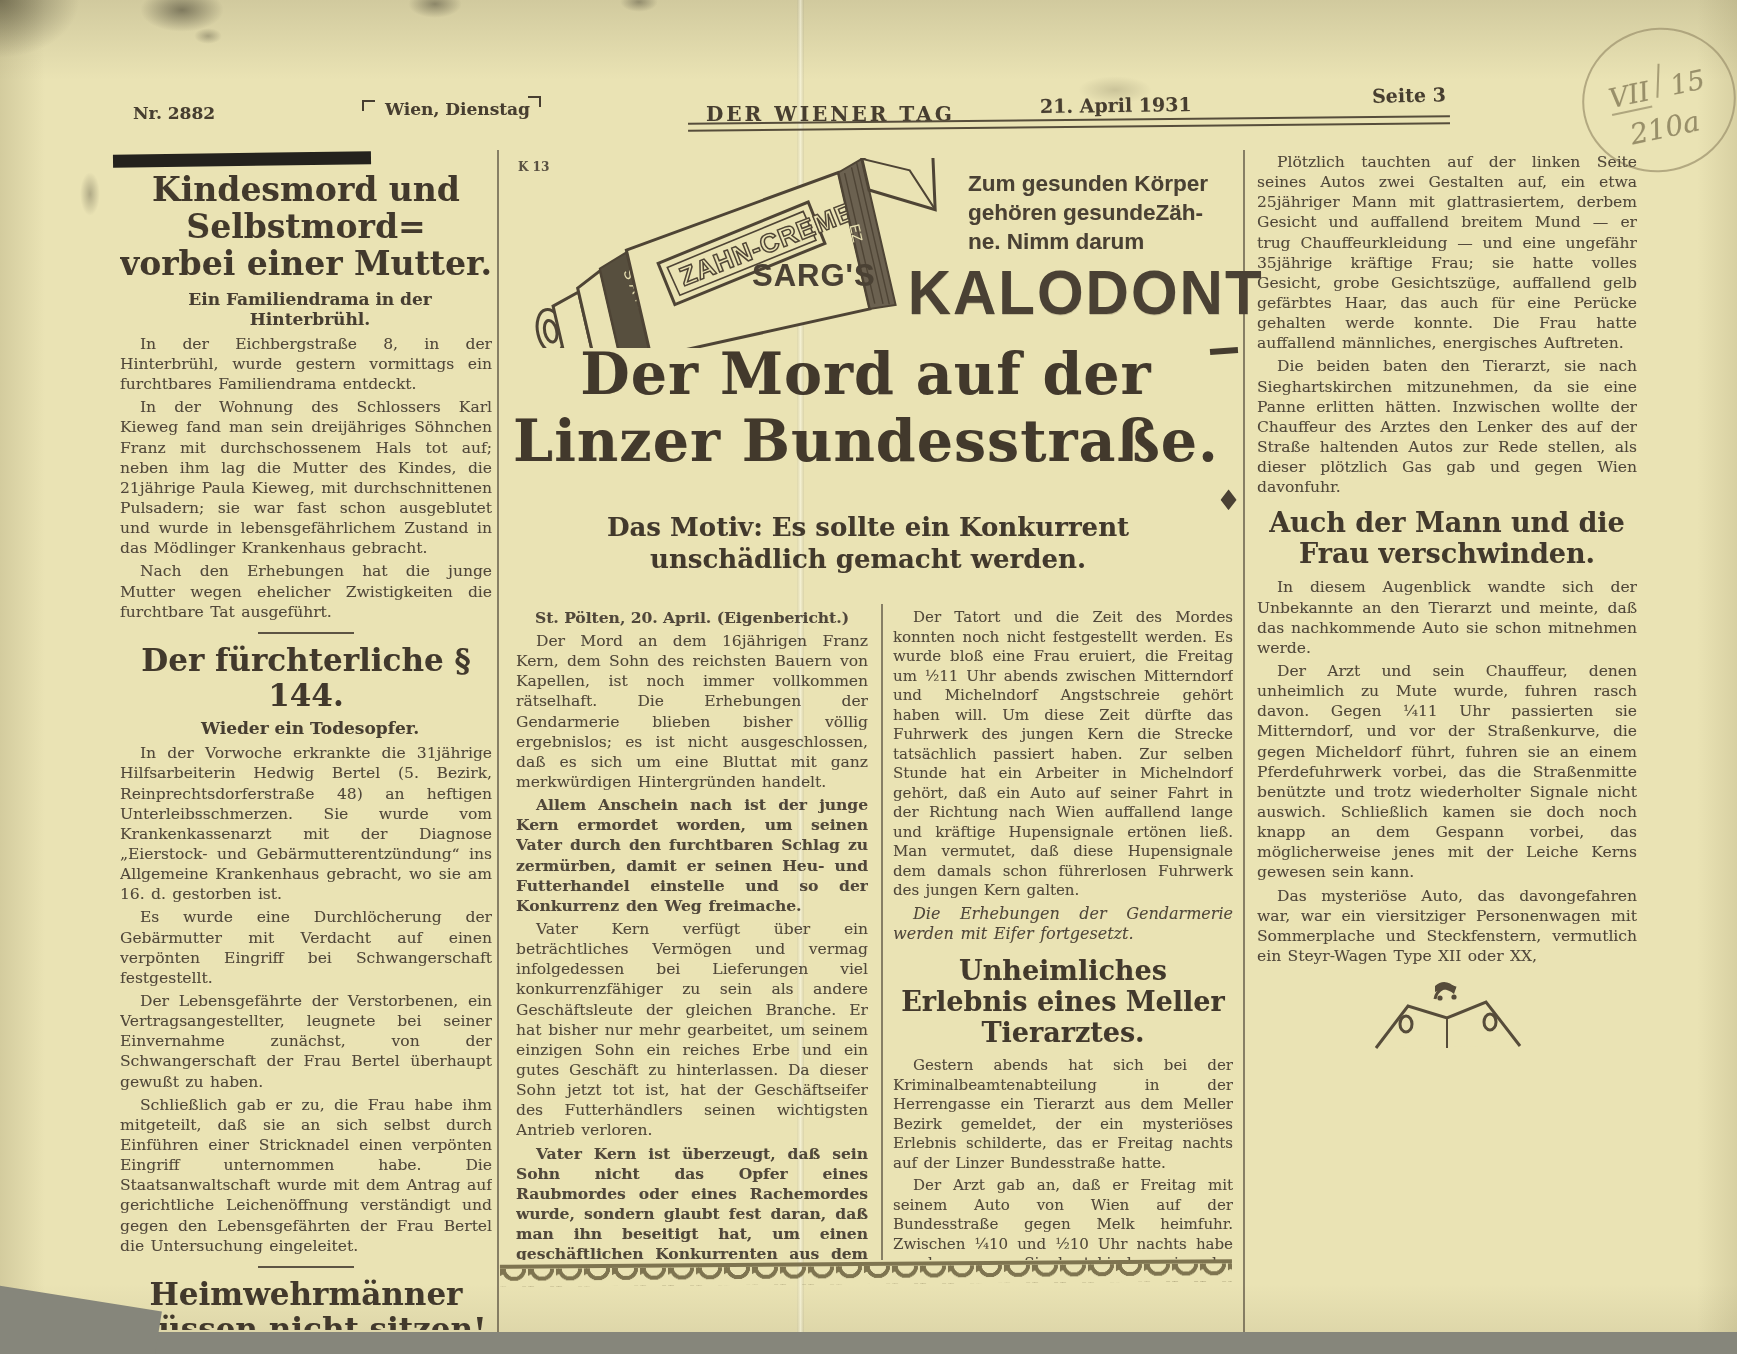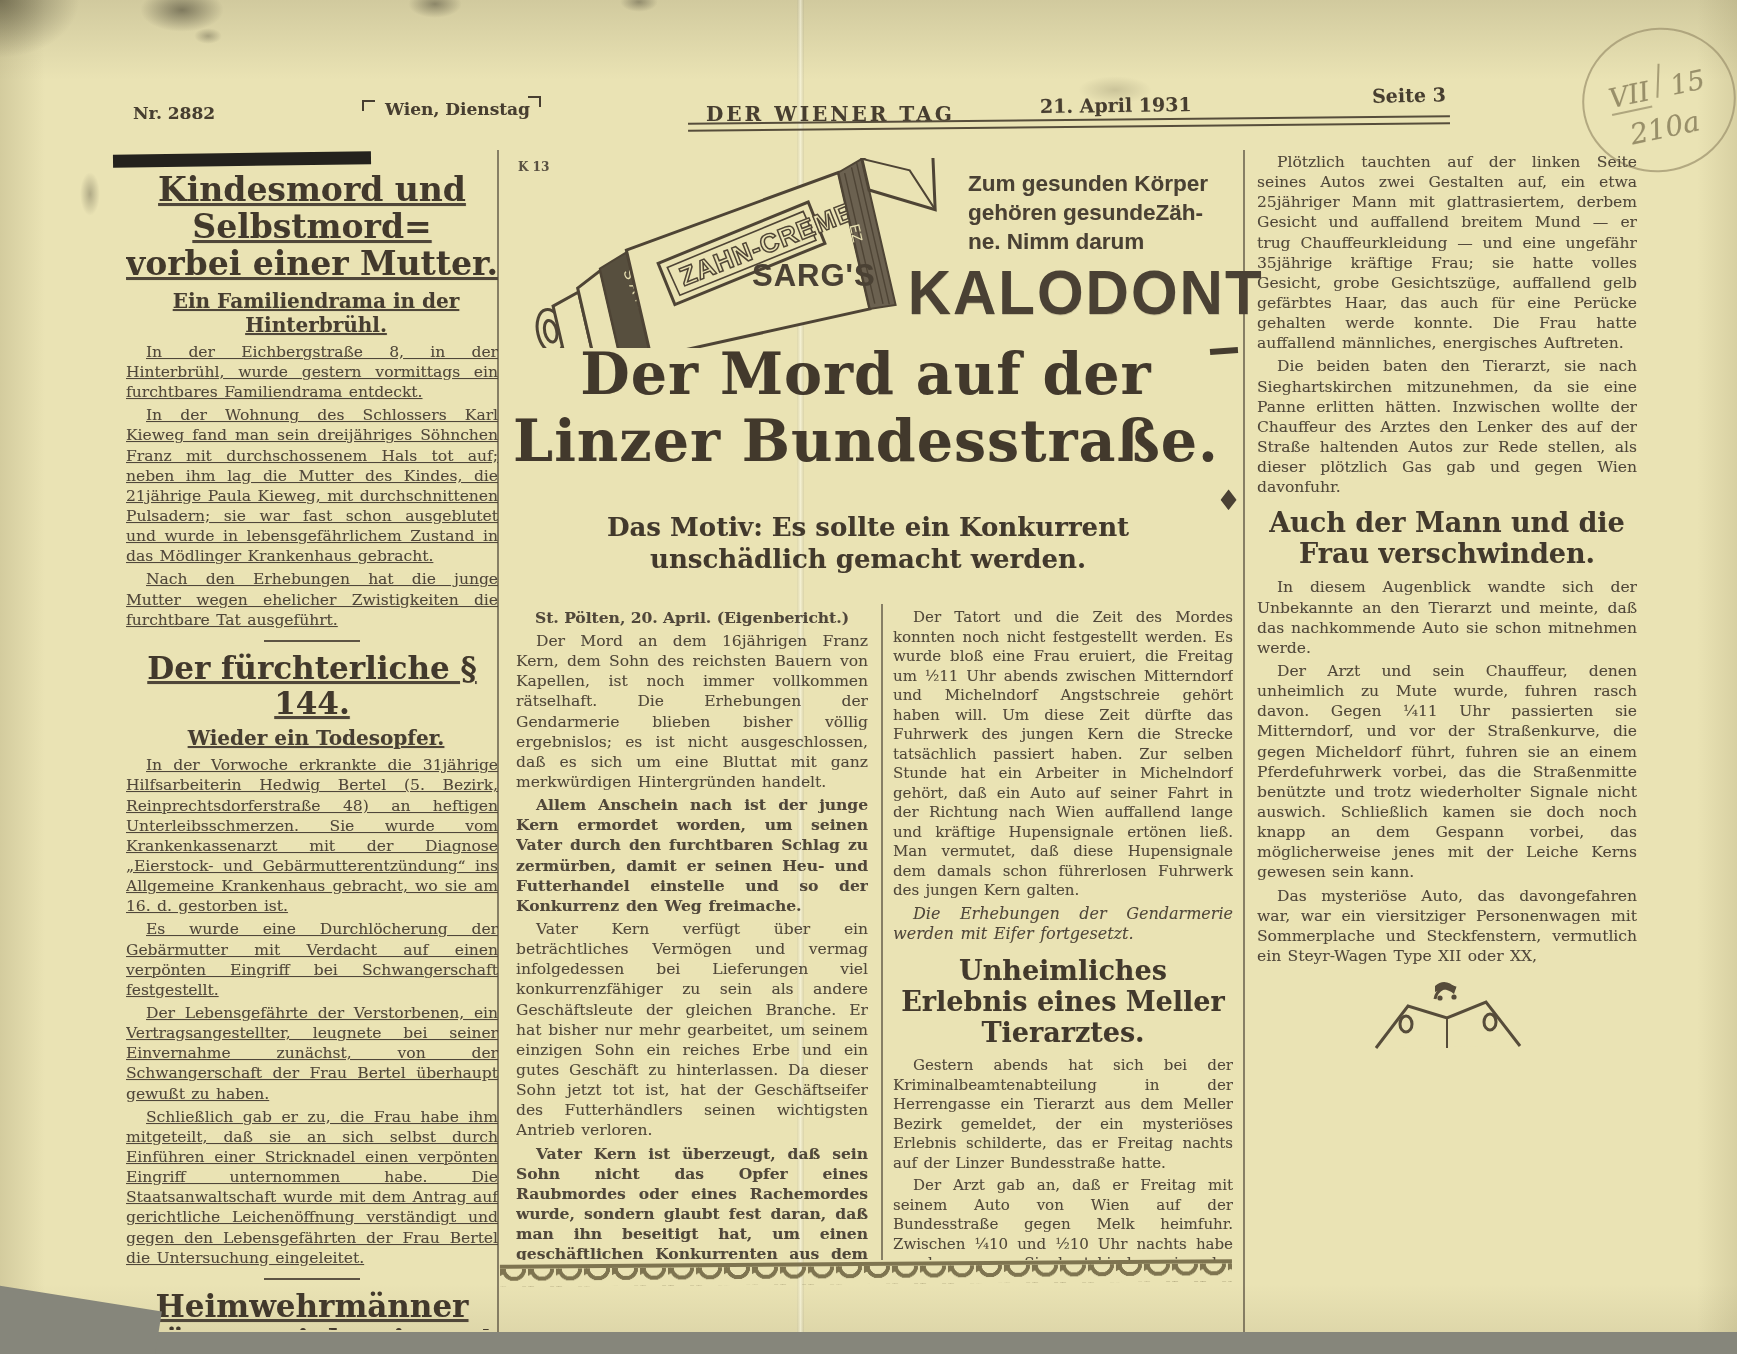--- a/index.html
+++ b/index.html
@@ -11,21 +11,21 @@
       linear-gradient(270deg, rgba(120,110,70,.16), rgba(0,0,0,0) 40px),
       linear-gradient(180deg, rgba(120,112,80,.22), rgba(0,0,0,0) 80px),
       linear-gradient(0deg, rgba(110,100,70,.14), rgba(0,0,0,0) 70px);
     font-family:"DejaVu Serif", serif; color:#50473a;}
   .abs{position:absolute;}
   .txt{text-shadow:.3px .3px 0 rgba(80,70,50,.22);}
   .col{position:absolute;overflow:hidden;}
   .par{font-size:15.5px;line-height:1.3;text-align:justify;text-indent:20px;margin:0 0 3px 0;word-spacing:1.5px;}
   .par.em{font-weight:bold;}
   .h-article{font-weight:bold;text-align:center;color:#42392c;line-height:1.12;}
-  .subhead-sm{font-size:20px;font-weight:bold;text-align:center;color:#473e31;margin:6px 0 5px 8px;}
+  .subhead-sm{font-size:17px;font-weight:bold;text-align:center;color:#473e31;margin:6px 0 5px 8px;}
   .divider{width:96px;border-top:2px solid #5d5443;margin:10px auto 9px auto;}
   .vrule{position:absolute;width:2px;background:#5d5443;opacity:.7;}
   .header-item{position:absolute;font-weight:bold;color:#473e30;white-space:nowrap;}
   .double-rule{position:absolute;left:688px;top:119px;width:762px;height:5px;
     border-top:2px solid #564d3b;border-bottom:2px solid #564d3b;transform:rotate(-0.55deg);}
   .black-bar{position:absolute;left:113px;top:153px;width:258px;height:13px;background:#24221d;transform:rotate(-0.8deg);}
   .stain{position:absolute;border-radius:50%;}
   .crease{position:absolute;left:797px;top:0;width:7px;height:1354px;
     background:linear-gradient(90deg, rgba(0,0,0,.05), rgba(255,255,245,.45) 50%, rgba(0,0,0,.07));}
   .bottom-band{position:absolute;left:0;top:1332px;width:1737px;height:22px;background:#86867b;}
@@ -92,21 +92,21 @@
     </div>
     <div class="pencil-bottom">210a</div>
   </div>
 
   <div class="vrule" style="left:497px;top:150px;height:1182px;"></div>
   <div class="vrule" style="left:881px;top:604px;height:656px;"></div>
   <div class="vrule" style="left:1243px;top:150px;height:1182px;"></div>
   <div class="diamond">♦</div>
   <div class="dash-mark"></div>
 
-  <div class="col" style="left:126px;top:172px;width:372px;height:1158px;text-decoration:underline;">
+  <div class="col" style="left:120px;top:172px;width:372px;height:1158px;">
     <div class="h-article" style="font-size:33px;">
       <div>Kindesmord und Selbstmord=</div>
       <div>vorbei einer Mutter.</div>
     </div>
     <div class="subhead-sm">Ein Familiendrama in der Hinterbrühl.</div>
     <p class="par">In der Eichbergstraße 8, in der Hinterbrühl, wurde gestern vormittags ein furchtbares Familiendrama entdeckt.</p>
     <p class="par">In der Wohnung des Schlossers Karl Kieweg fand man sein dreijähriges Söhnchen Franz mit durchschossenem Hals tot auf; neben ihm lag die Mutter des Kindes, die 21jährige Paula Kieweg, mit durchschnittenen Pulsadern; sie war fast schon ausgeblutet und wurde in lebensgefährlichem Zustand in das Mödlinger Krankenhaus gebracht.</p>
     <p class="par">Nach den Erhebungen hat die junge Mutter wegen ehelicher Zwistigkeiten die furchtbare Tat ausgeführt.</p>
     <div class="divider"></div>
     <div class="h-article" style="font-size:31px;">Der fürchterliche § 144.</div>

